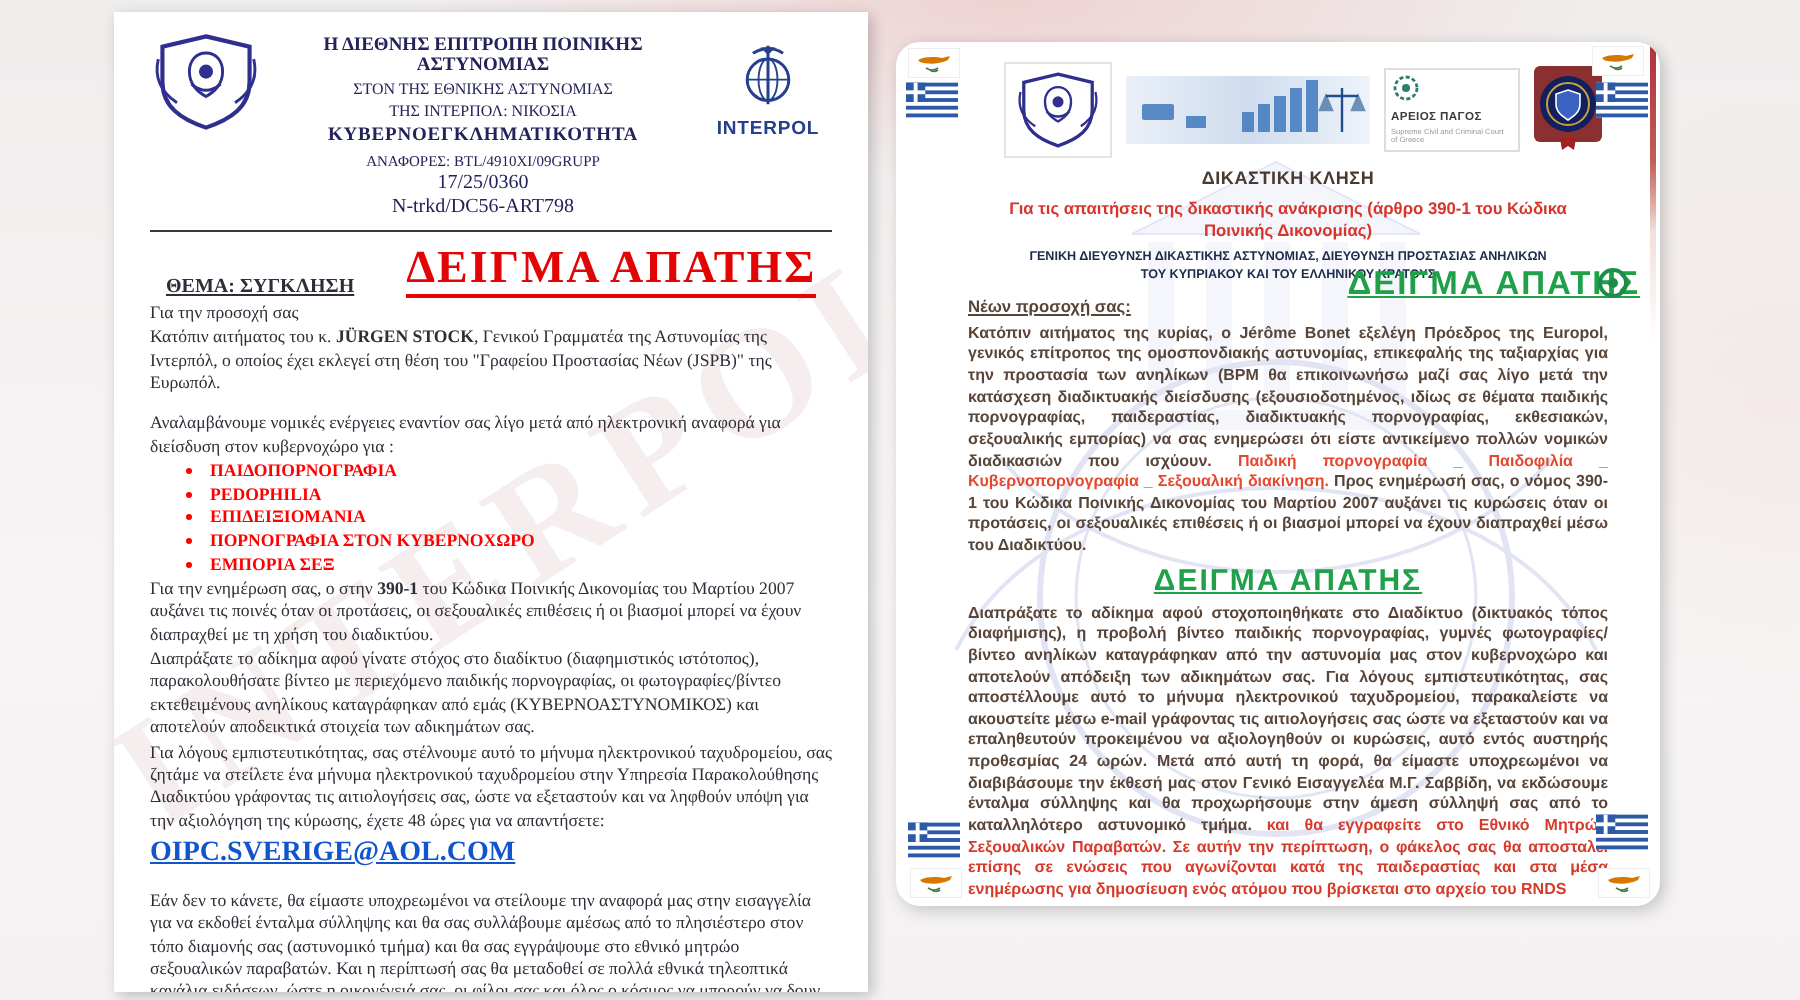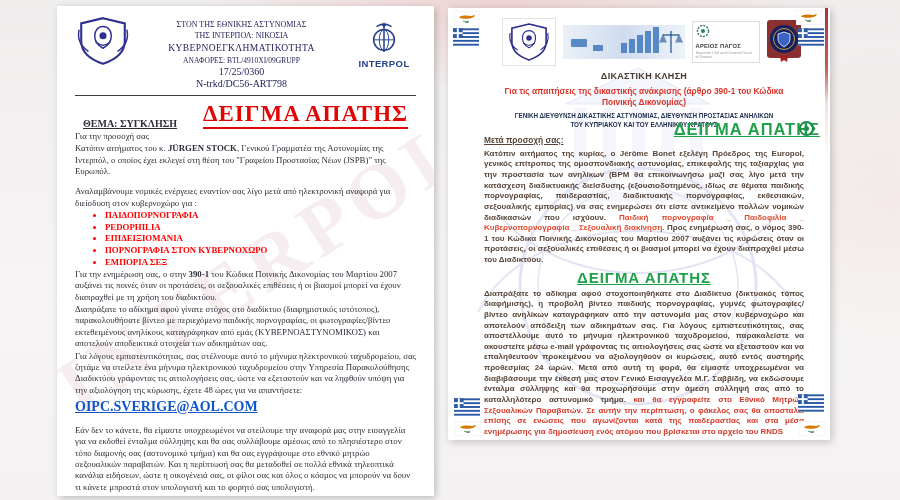--- a/index.html
+++ b/index.html
@@ -11,36 +11,37 @@
       radial-gradient(ellipse 260px 220px at 99% 40%, rgba(242,218,218,.35), rgba(242,218,218,0) 70%),
       linear-gradient(180deg,#f0eded,#f6f4f4 60%,#f3f1f1);
   }
   .page{position:absolute;background:#fff;overflow:hidden;}
   .page-left{
     left:57px;top:6px;width:377px;height:490px;
     box-shadow:2px 2px 7px rgba(0,0,0,.22);
     font-family:"Liberation Serif",serif;color:#2e2e38;
   }
   .page-right{
-    left:448px;top:8px;width:382px;height:432px;
+    left:448px;top:21px;width:382px;height:432px;
     box-shadow:2px 2px 8px rgba(0,0,0,.20);
     color:#584539;
+    border-radius:12px;
   }
   
   .l-inner{position:relative;z-index:1;padding:10px 18px 0 18px;}
   .wm-left{
     position:absolute;z-index:0;left:-30px;top:215px;
     font-family:"Liberation Serif",serif;font-weight:bold;font-size:78px;letter-spacing:8px;
     color:rgba(186,120,120,.13);transform:rotate(-33deg);white-space:nowrap;
   }
   .l-header{display:flex;align-items:flex-start;}
   .lh-center{flex:1;text-align:center;color:#23235a;padding-top:2px;}
   .lh1{font-weight:bold;font-size:9.5px;}
   .lh2,.lh3{font-size:8px;margin-top:2px;}
-  .lh4{font-weight:normal;font-size:9.5px;letter-spacing:.4px;margin-top:3px;}
+  .lh4{font-weight:bold;font-size:9.5px;letter-spacing:.4px;margin-top:3px;}
   .lh5{font-weight:normal;font-size:7.5px;margin-top:3px;}
   .lh6,.lh7{font-size:10px;margin-top:1px;}
   .interpol-block{width:64px;text-align:center;padding-top:4px;}
   .interpol-word{font-size:9.5px;font-weight:bold;color:#24408e;letter-spacing:.4px;font-family:"Liberation Sans",sans-serif;}
   .l-rule{border-top:1.6px solid #3a3a3a;margin:6px 0 6px 0;}
   .l-theme-row{display:flex;align-items:flex-end;margin-bottom:2px;}
   .theme{font-weight:bold;font-size:10px;text-decoration:underline;margin-left:8px;}
   .fraud-red-lg{
     margin-left:26px;color:#e30505;font-weight:bold;font-size:23px;letter-spacing:1px;
     border-bottom:2.5px solid #e30505;line-height:1;padding-bottom:2px;
@@ -106,20 +107,21 @@
       <div class="l-header">
         <svg width="56" height="50" viewBox="0 0 54 48">
           <path d="M27 2 L48 7 V24 C48 36 39 42 27 46 C15 42 6 36 6 24 V7 Z" fill="#fff" stroke="#2f2f8f" stroke-width="2"></path>
           <path d="M27 10 c5 0 8 4 8 9 0 6-4 10-8 12 c-4 -2 -8 -6 -8 -12 c0 -5 3 -9 8 -9 Z" fill="none" stroke="#2f2f8f" stroke-width="1.4"></path>
           <circle cx="27" cy="19" r="3.4" fill="#2f2f8f"></circle>
           <path d="M20 25 q7 6 14 0" stroke="#2f2f8f" fill="none" stroke-width="1.4"></path>
           <path d="M4 13 q-3 13 9 21" stroke="#2f2f8f" fill="none" stroke-width="1.4"></path>
           <path d="M50 13 q3 13 -9 21" stroke="#2f2f8f" fill="none" stroke-width="1.4"></path>
         </svg>
         <div class="lh-center">
+          <div class="lh1">Η ΔΙΕΘΝΗΣ ΕΠΙΤΡΟΠΗ ΠΟΙΝΙΚΗΣ ΑΣΤΥΝΟΜΙΑΣ</div>
           <div class="lh2">ΣΤΟΝ ΤΗΣ ΕΘΝΙΚΗΣ ΑΣΤΥΝΟΜΙΑΣ</div>
           <div class="lh3">ΤΗΣ ΙΝΤΕΡΠΟΛ: ΝΙΚΟΣΙΑ</div>
           <div class="lh4">ΚΥΒΕΡΝΟΕΓΚΛΗΜΑΤΙΚΟΤΗΤΑ</div>
           <div class="lh5">ΑΝΑΦΟΡΕΣ: BTL/4910XI/09GRUPP</div>
           <div class="lh6">17/25/0360</div>
           <div class="lh7">N-trkd/DC56-ART798</div>
         </div>
         <div class="interpol-block">
           <svg width="36" height="34" viewBox="0 0 36 36">
             <circle cx="18" cy="21" r="11" fill="none" stroke="#24408e" stroke-width="1.6"></circle>
@@ -311,21 +313,21 @@
         </svg>
       </div>
 
       <div class="r-title">ΔΙΚΑΣΤΙΚΗ ΚΛΗΣΗ</div>
       <div class="r-subtitle">Για τις απαιτήσεις της δικαστικής ανάκρισης (άρθρο 390-1 του Κώδικα Ποινικής Δικονομίας)</div>
       <div class="r-dept">
         <div>ΓΕΝΙΚΗ ΔΙΕΥΘΥΝΣΗ ΔΙΚΑΣΤΙΚΗΣ ΑΣΤΥΝΟΜΙΑΣ, ΔΙΕΥΘΥΝΣΗ ΠΡΟΣΤΑΣΙΑΣ ΑΝΗΛΙΚΩΝ</div>
         <div>ΤΟΥ ΚΥΠΡΙΑΚΟΥ ΚΑΙ ΤΟΥ ΕΛΛΗΝΙΚΟΥ ΚΡΑΤΟΥΣ</div>
         <span class="fraud-green-1">ΔΕΙΓΜΑ ΑΠΑΤΗΣ</span>
       </div>
-      <div class="r-attn">Μετά προσοχή σας:</div>
+      <div class="r-attn">Νέων προσοχή σας:</div>
 
       <p class="r-para"><span>Κατόπιν αιτήματος της κυρίας, ο Jérôme Bonet εξελέγη Πρόεδρος της Europol, γενικός επίτροπος της ομοσπονδιακής αστυνομίας, επικεφαλής της ταξιαρχίας για την προστασία των ανηλίκων (ΒΡΜ θα επικοινωνήσω μαζί σας λίγο μετά την κατάσχεση διαδικτυακής διείσδυσης (εξουσιοδοτημένος, ιδίως σε θέματα παιδικής πορνογραφίας, παιδεραστίας, διαδικτυακής πορνογραφίας, εκθεσιακών, σεξουαλικής εμπορίας) να σας ενημερώσει ότι είστε αντικείμενο πολλών νομικών διαδικασιών που ισχύουν. </span><span class="red-inline">Παιδική πορνογραφία _ Παιδοφιλία _ Κυβερνοπορνογραφία _ Σεξουαλική διακίνηση.</span><span> Προς ενημέρωσή σας, ο νόμος 390-1 του Κώδικα Ποινικής Δικονομίας του Μαρτίου 2007 αυξάνει τις κυρώσεις όταν οι προτάσεις, οι σεξουαλικές επιθέσεις ή οι βιασμοί μπορεί να έχουν διαπραχθεί μέσω του Διαδικτύου.</span></p>
 
       <span class="fraud-green-2">ΔΕΙΓΜΑ ΑΠΑΤΗΣ</span>
 
       <p class="r-para"><span>Διαπράξατε το αδίκημα αφού στοχοποιηθήκατε στο Διαδίκτυο (δικτυακός τόπος διαφήμισης), η προβολή βίντεο παιδικής πορνογραφίας, γυμνές φωτογραφίες/βίντεο ανηλίκων καταγράφηκαν από την αστυνομία μας στον κυβερνοχώρο και αποτελούν απόδειξη των αδικημάτων σας. Για λόγους εμπιστευτικότητας, σας αποστέλλουμε αυτό το μήνυμα ηλεκτρονικού ταχυδρομείου, παρακαλείστε να ακουστείτε μέσω e-mail γράφοντας τις αιτιολογήσεις σας ώστε να εξεταστούν και να επαληθευτούν προκειμένου να αξιολογηθούν οι κυρώσεις, αυτό εντός αυστηρής προθεσμίας 24 ωρών. Μετά από αυτή τη φορά, θα είμαστε υποχρεωμένοι να διαβιβάσουμε την έκθεσή μας στον Γενικό Εισαγγελέα Μ.Γ. Σαββίδη, να εκδώσουμε ένταλμα σύλληψης και θα προχωρήσουμε στην άμεση σύλληψή σας από το καταλληλότερο αστυνομικό τμήμα. </span><span class="red-block">και θα εγγραφείτε στο Εθνικό Μητρώο Σεξουαλικών Παραβατών. Σε αυτήν την περίπτωση, ο φάκελος σας θα αποσταλεί επίσης σε ενώσεις που αγωνίζονται κατά της παιδεραστίας και στα μέσα ενημέρωσης για δημοσίευση ενός ατόμου που βρίσκεται στο αρχείο του RNDS</span></p>
 
       <div class="r-closing">Εγκάρδια</div>
       <div class="r-sig1">Στυλιανός Παπαθεοδώρου Υπαρχηγός Αστυνομίας,</div>
       <div class="r-sigrow">

